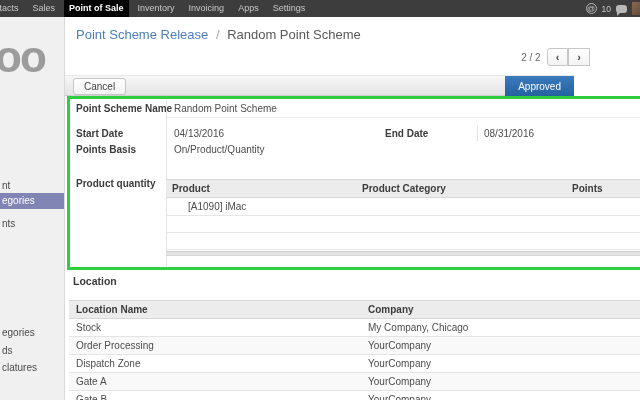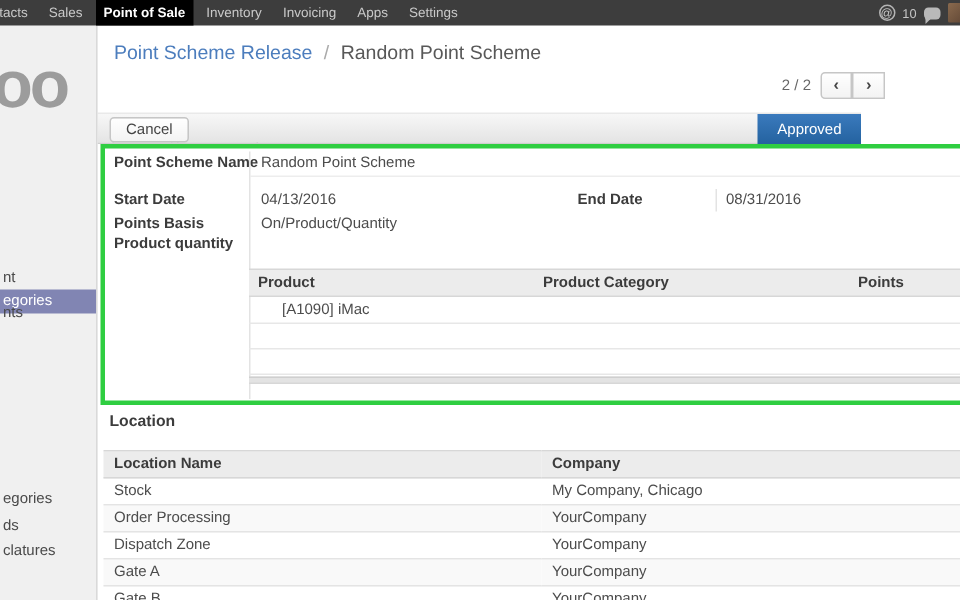--- a/index.html
+++ b/index.html
@@ -17,21 +17,21 @@
   .inbox-count { font-size:8.5px; color:#c5c5c5; }
   .chat-icon { position:relative; width:11px; height:8px; background:#b9b9b9; border-radius:3px; display:inline-block; }
   .chat-icon::after { content:""; position:absolute; left:1px; bottom:-3px; border:3px solid transparent; border-top-color:#b9b9b9; border-left-color:#b9b9b9; width:0; height:0; }
   .avatar { width:13px; height:13px; background:linear-gradient(135deg,#8a6a4e,#5d4433); border-radius:1px; display:inline-block; }
 
   
   .sidebar { position:absolute; left:0; top:17px; width:65px; height:383px; background:#f0f0f0; border-right:1px solid #d9d9d9; overflow:hidden; z-index:20; }
   .logo { position:absolute; left:-5px; top:18px; font-size:44px; font-weight:bold; color:#9c9c9c; letter-spacing:-2px; line-height:44px; }
   .side-item { position:absolute; left:0; width:64px; font-size:10px; color:#4a4a4a; padding:2px 2px; line-height:12px; cursor:pointer; }
   .side-item.active { background:#8185b3; color:#fff; }
-  .si-0 { top:161px; } .si-1 { top:176px; } .si-2 { top:184px; }
+  .si-0 { top:161px; } .si-1 { top:176px; } .si-2 { top:199px; }
   .si-3 { top:308px; } .si-4 { top:326px; } .si-5 { top:343px; }
 
   
   .content { position:absolute; left:65px; top:17px; width:509px; height:383px; background:#fff; }
 
   .breadcrumb { position:absolute; left:11px; top:10px; font-size:13px; }
   .breadcrumb a { color:#4c7dbd; text-decoration:none; cursor:pointer; }
   .breadcrumb .sep { color:#aaa; padding:0 4px; }
   .breadcrumb .current { color:#585858; }
 
@@ -145,21 +145,21 @@
       <div class="hline" style="left:97px; top:18px; width:503px;"></div>
 
       <span class="fld-label" style="left:6px; top:29px;">Start Date</span>
       <span class="fld-value" style="left:104px; top:29px;">04/13/2016</span>
       <span class="fld-label" style="left:315px; top:29px;">End Date</span>
       <span class="fld-value" style="left:414px; top:29px;">08/31/2016</span>
 
       <span class="fld-label" style="left:6px; top:45px;">Points Basis</span>
       <span class="fld-value" style="left:104px; top:45px;">On/Product/Quantity</span>
 
-      <span class="fld-label" style="left:6px; top:58px;">Product quantity</span>
+      <span class="fld-label" style="left:6px; top:79px;">Product quantity</span>
 
       <div class="vsep" style="left:96px; top:2px; height:165px;"></div>
       <div class="vsep" style="left:407px; top:27px; height:15px;"></div>
 
       <table class="ptable">
         <thead>
           <tr>
             <th class="pt-c1">Product</th>
             <th class="pt-c2">Product Category</th>
             <th>Points</th>

